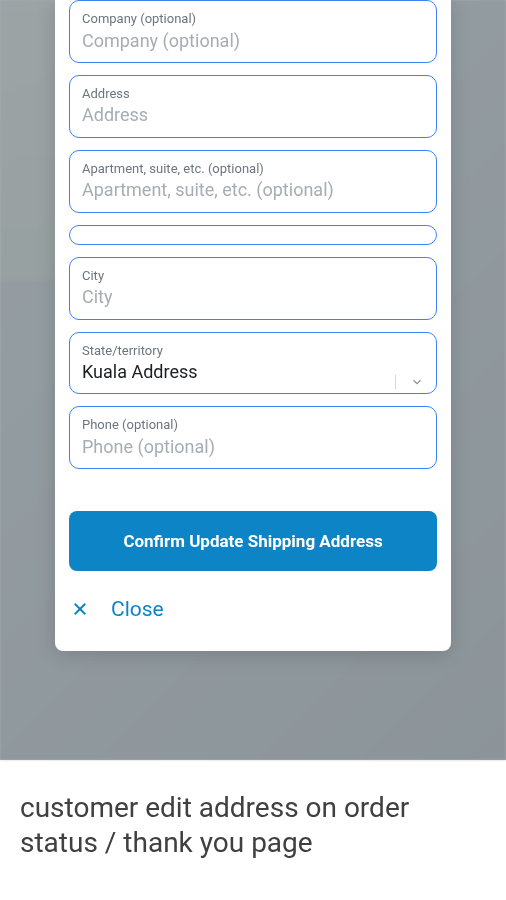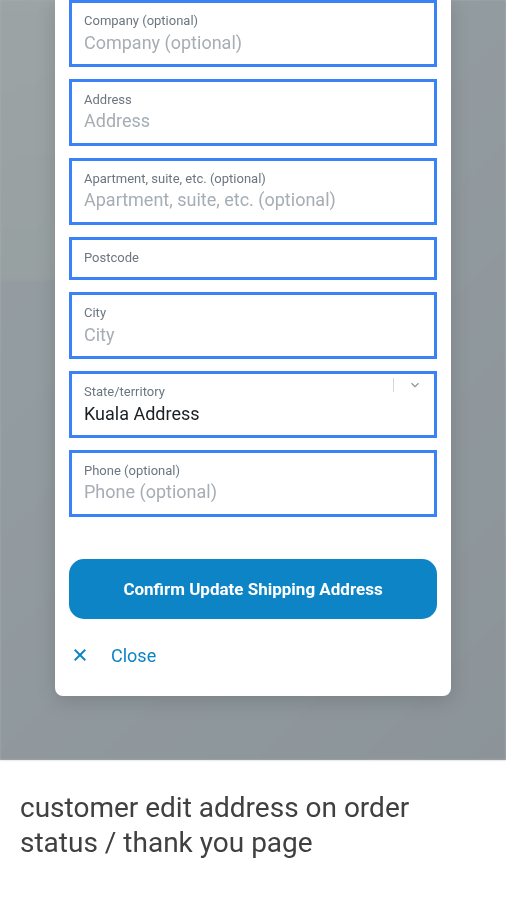--- a/index.html
+++ b/index.html
@@ -42,22 +42,22 @@
       position: absolute;
       top: 0;
       left: 55px;
       right: 55px;
       background: #fff;
       border-radius: 0 0 8px 8px;
       padding: 0 14px 20px 14px;
       box-shadow: 0 4px 20px rgba(0,0,0,0.15);
     }
     .field {
-      border: 3px solid #3b82f6;
-      border-radius: 0;
+      border: 1px solid #3b82f6;
+      border-radius: 10px;
       padding: 8px 12px 10px 12px;
       margin-top: 12px;
       background: #fff;
       position: relative;
     }
     .field:first-of-type {
       margin-top: 0;
     }
     .field-label {
       font-size: 13px;
@@ -74,21 +74,21 @@
       outline: none;
       width: 100%;
       background: transparent;
       font-family: inherit;
     }
     .field-value::placeholder {
       color: #a6adb4;
     }
     .select-field {
       display: flex;
-      align-items: flex-start;
+      align-items: flex-end;
     }
     .select-body {
       flex: 1;
     }
     .select-caret {
       display: flex;
       align-items: center;
       padding-left: 14px;
       border-left: 1px solid #d2d6da;
       margin: -4px 0 -6px 0;
@@ -98,21 +98,21 @@
       height: 14px;
       stroke: #8a929a;
       stroke-width: 2;
       fill: none;
     }
     .confirm-btn {
       width: 100%;
       background: #0d84c6;
       color: #fff;
       border: none;
-      border-radius: 15px;
+      border-radius: 8px;
       padding: 20px 12px;
       margin-top: 42px;
       font-size: 17px;
       font-weight: 700;
       cursor: pointer;
       font-family: inherit;
     }
     .close-row {
       display: flex;
       align-items: center;
@@ -122,21 +122,21 @@
     }
     .close-x {
       width: 18px;
       height: 18px;
       stroke: #0d84c6;
       stroke-width: 2.5;
       fill: none;
     }
     .close-label {
       color: #0d84c6;
-      font-size: 18px;
+      font-size: 21px;
       margin-left: 22px;
     }
     .caption {
       position: absolute;
       top: 790px;
       left: 20px;
       right: 20px;
       font-size: 28px;
       line-height: 1.25;
       color: #404040;
@@ -159,21 +159,20 @@
     <div class="field-label">Address</div>
     <input class="field-value" placeholder="Address" style="">
   </div>
 
   <div class="field">
     <div class="field-label">Apartment, suite, etc. (optional)</div>
     <input class="field-value" placeholder="Apartment, suite, etc. (optional)" style="">
   </div>
 
   <div class="field">
-    <div class="field-label">Postcode</div>
   </div>
 
   <div class="field">
     <div class="field-label">City</div>
     <input class="field-value" placeholder="City" style="">
   </div>
 
   <div class="field select-field">
     <div class="select-body">
       <div class="field-label">State/territory</div>

